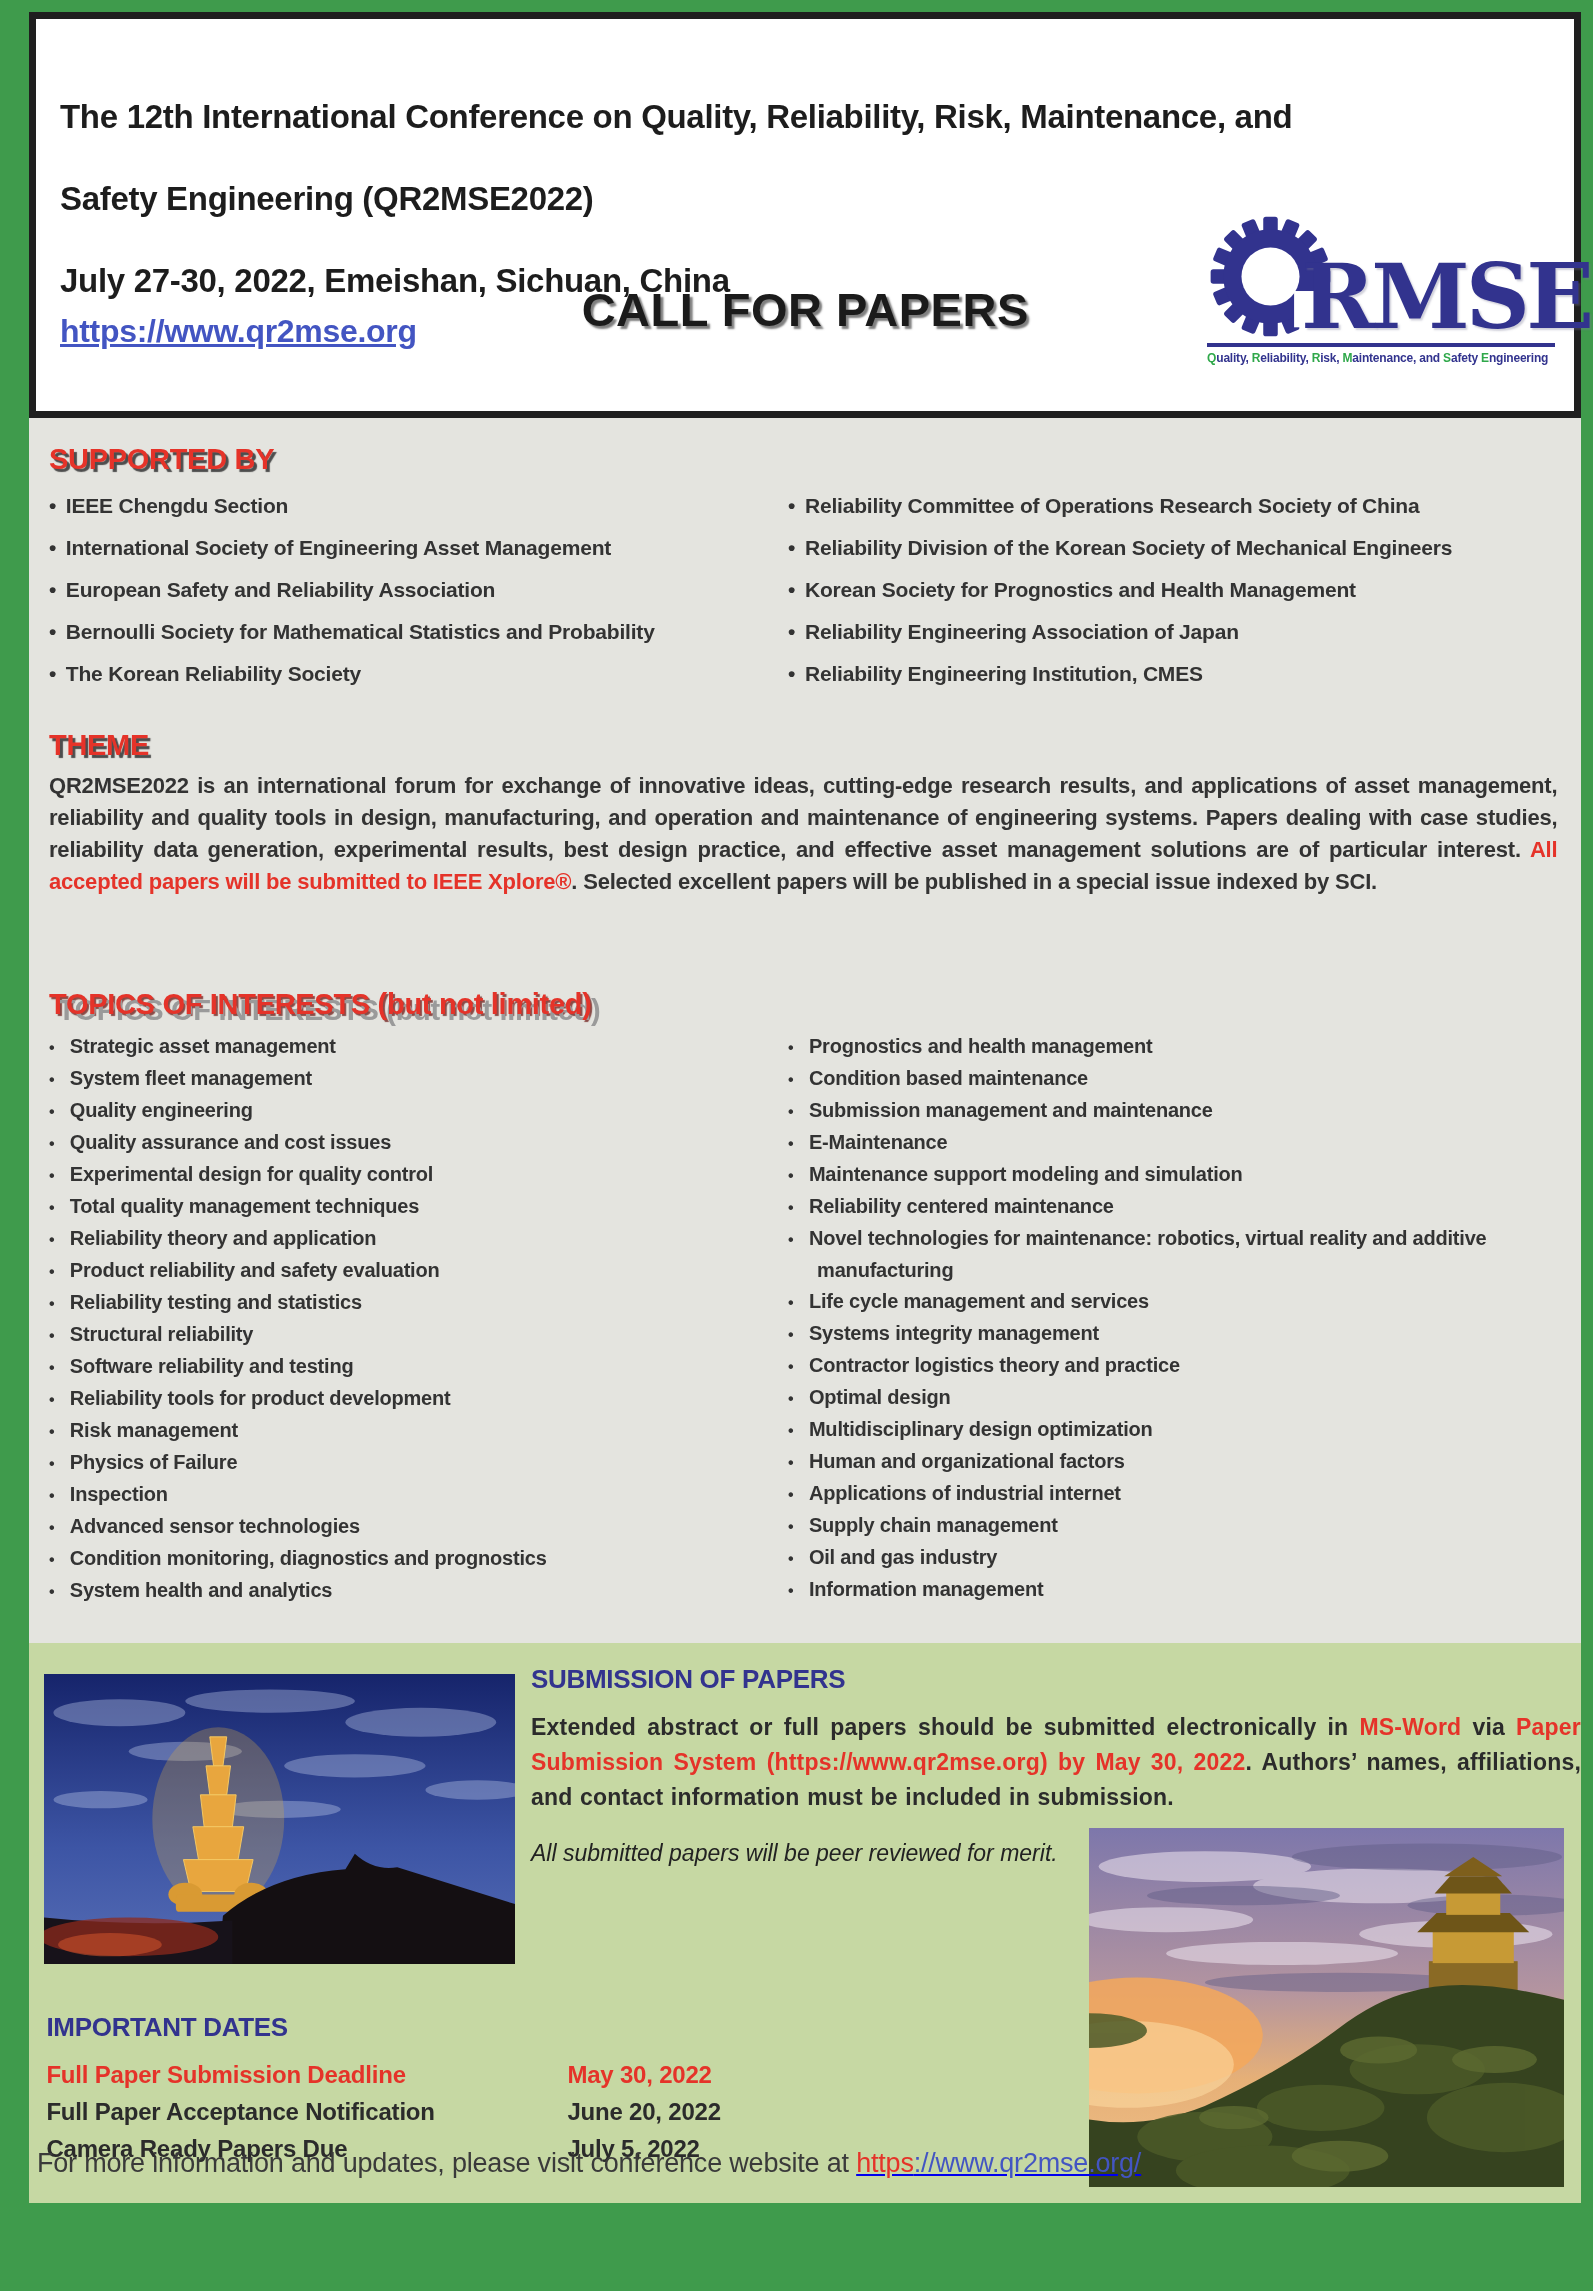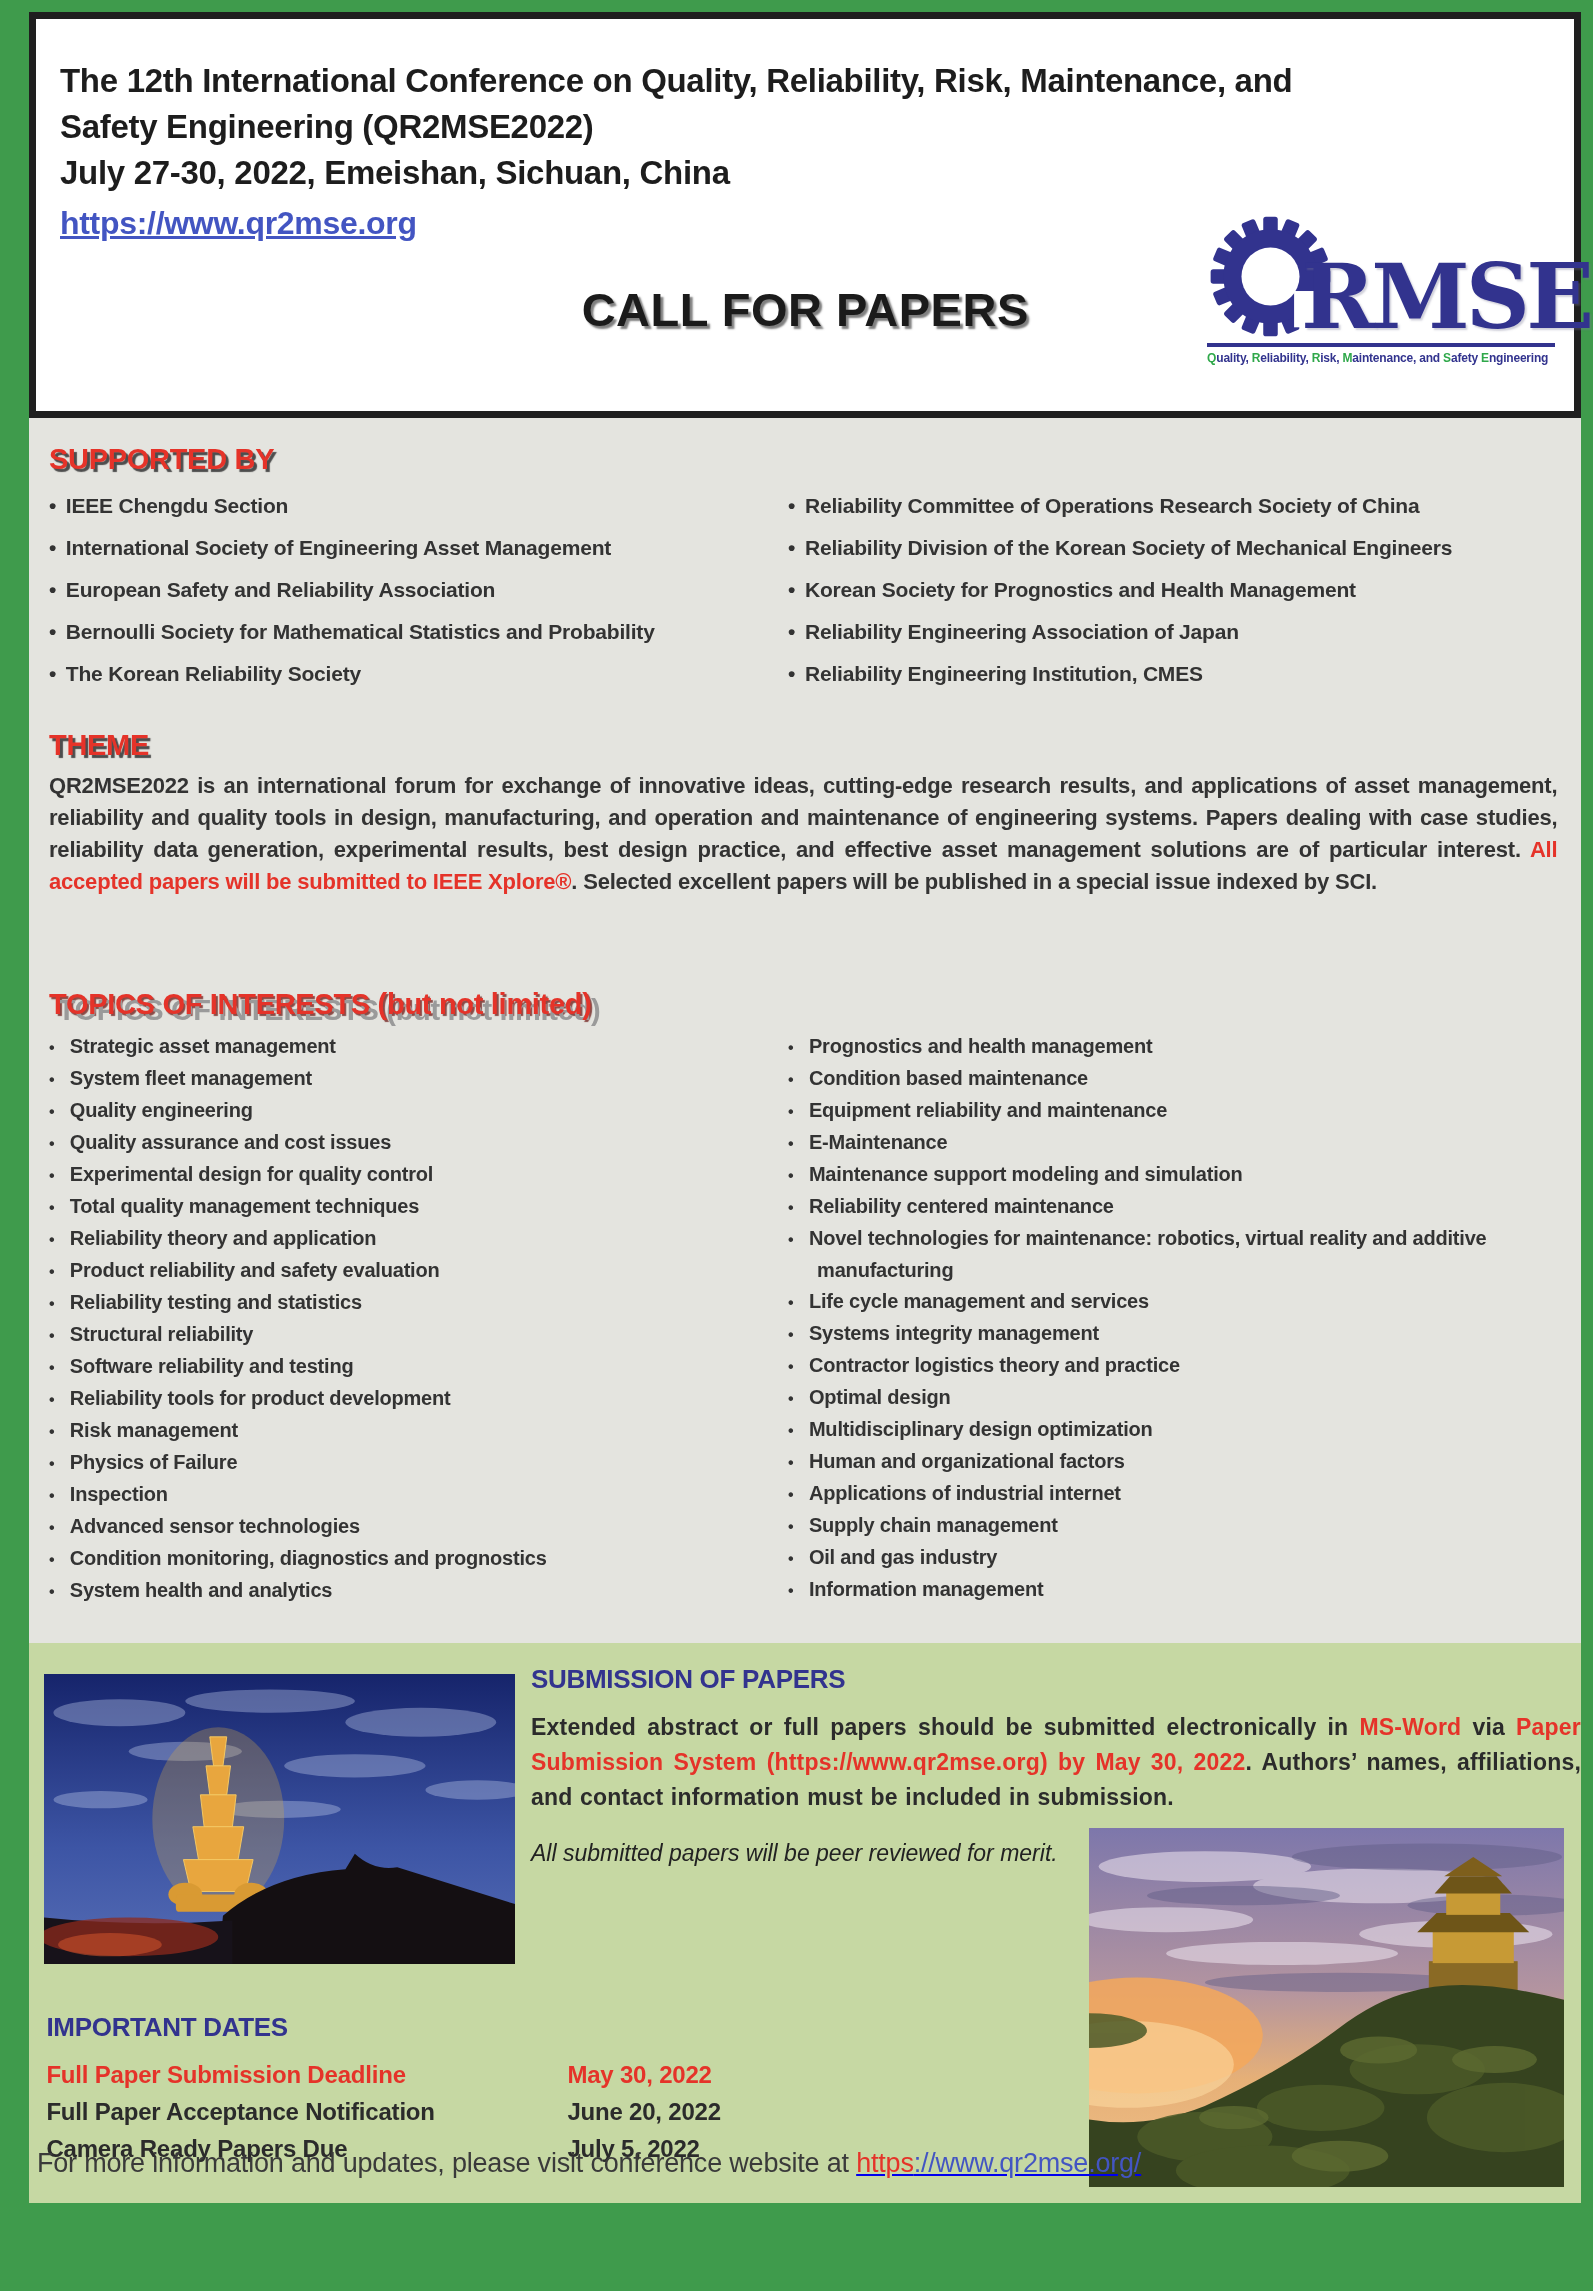--- a/index.html
+++ b/index.html
@@ -17,21 +17,21 @@
   
   .header-box {
     background:#ffffff;
     border:7.7px solid #1f1f1f;
     height:406px; box-sizing:border-box;
     position:relative;
   }
   .title-block { padding:39px 0 0 24px; }
   .title-line {
     font-size:33px; font-weight:bold; color:#1d1d1d;
-    line-height:46px; letter-spacing:-0.3px;
+    line-height:46px; letter-spacing:-0.3px;margin-top:36px;
   }
   .site-link {
     display:inline-block; margin:9.7px 0 0 24px;
     font-size:32px; font-weight:bold; color:#4355C2;
     text-decoration:underline; letter-spacing:-0.3px;
   }
   .cfp {
     position:absolute; left:0; top:263px; width:100%;
     text-align:center;
     font-size:47px; font-weight:bold; color:#1b1b1b;
@@ -216,21 +216,21 @@
           <li class="topic-item">Risk management</li>
           <li class="topic-item">Physics of Failure</li>
           <li class="topic-item">Inspection</li>
           <li class="topic-item">Advanced sensor technologies</li>
           <li class="topic-item">Condition monitoring, diagnostics and prognostics</li>
           <li class="topic-item">System health and analytics</li>
         </ul>
       <ul class="col-right">
           <li class="topic-item">Prognostics and health management</li>
           <li class="topic-item">Condition based maintenance</li>
-          <li class="topic-item">Equipment reliability and maintenance</li>
+          <li class="topic-item">Submission management and maintenance</li>
           <li class="topic-item">E-Maintenance</li>
           <li class="topic-item">Maintenance support modeling and simulation</li>
           <li class="topic-item">Reliability centered maintenance</li>
           <li class="topic-item">Novel technologies for maintenance: robotics, virtual reality and additive manufacturing</li>
           <li class="topic-item">Life cycle management and services</li>
           <li class="topic-item">Systems integrity management</li>
           <li class="topic-item">Contractor logistics theory and practice</li>
           <li class="topic-item">Optimal design</li>
           <li class="topic-item">Multidisciplinary design optimization</li>
           <li class="topic-item">Human and organizational factors</li>

